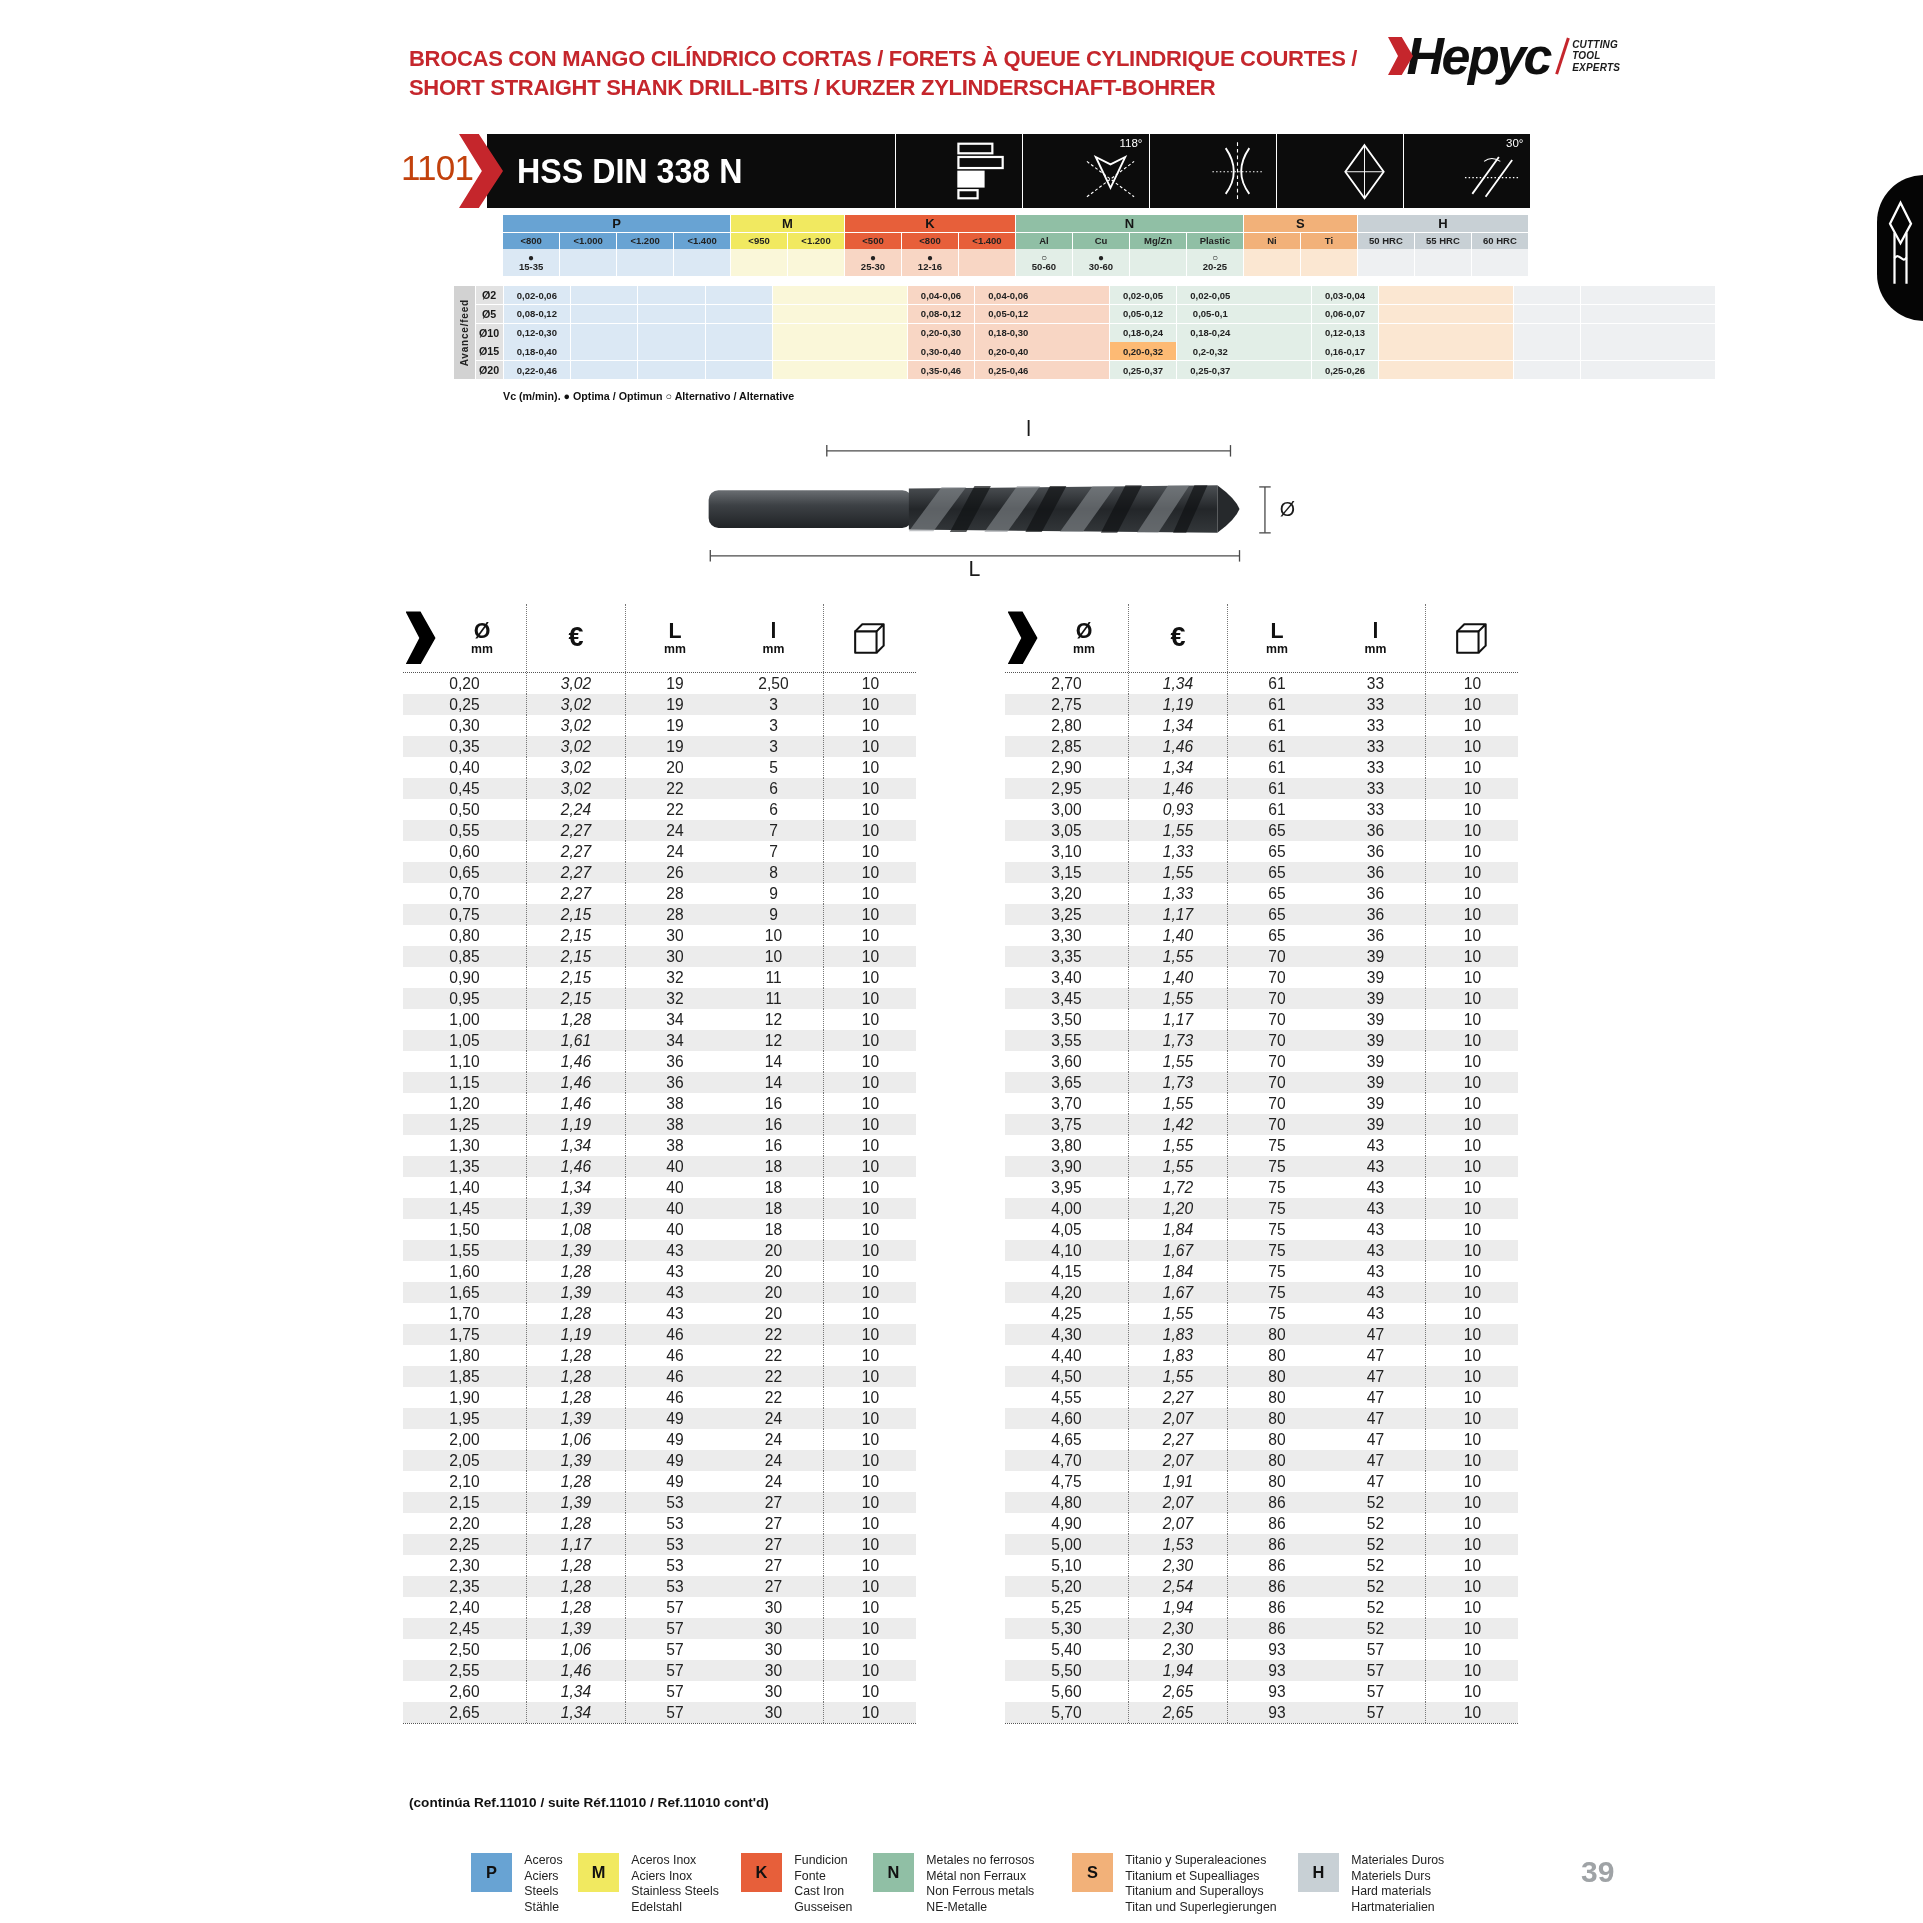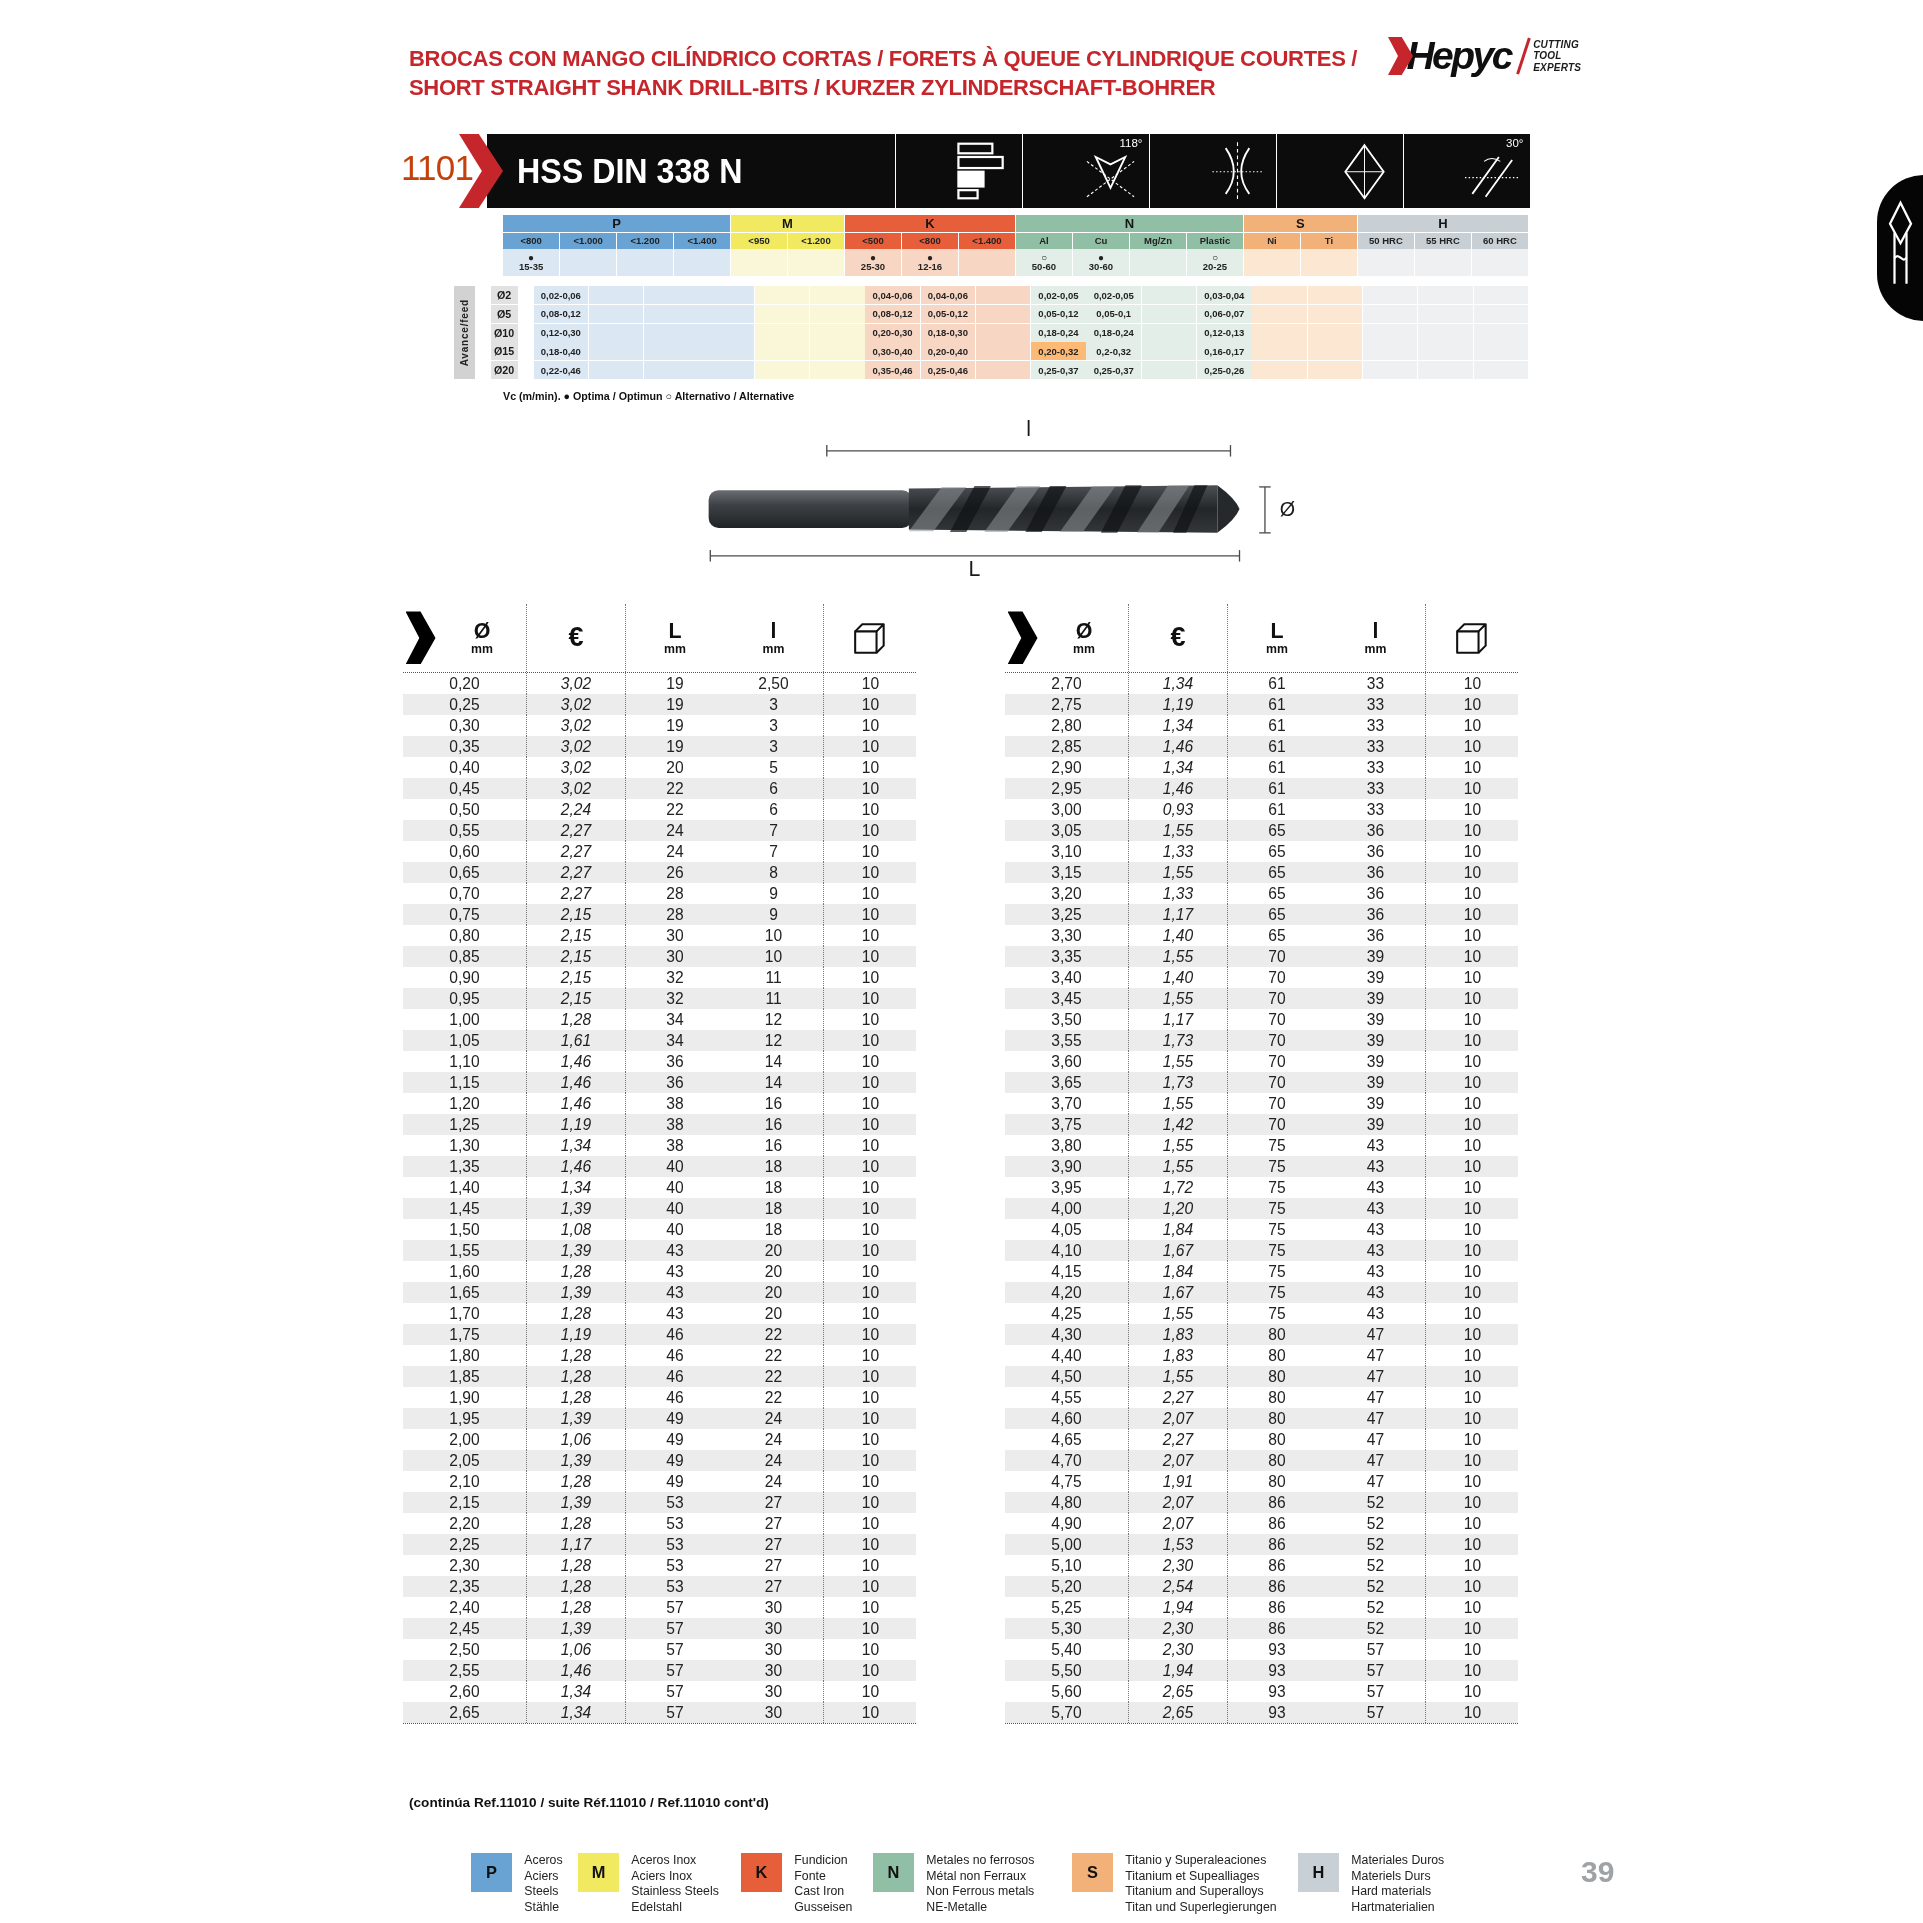--- a/index.html
+++ b/index.html
@@ -5,21 +5,21 @@
   html,body{margin:0;padding:0;background:#888;}
   .page{position:relative;width:1924px;height:1924px;background:#ffffff;
         font-family:"Liberation Sans",sans-serif;color:#1a1a1a;overflow:hidden;margin:0 auto;}
 
   
   .title{position:absolute;left:409px;top:44px;color:#c5262c;font-weight:bold;
          font-size:22px;line-height:29px;letter-spacing:-0.3px;}
   .logo{position:absolute;left:1388px;top:33px;height:46px;display:flex;align-items:center;}
   .logo-chev{width:25px;height:38px;background:#c5262c;
              clip-path:polygon(0 0,55% 0,100% 50%,55% 100%,0 100%,40% 50%);margin-right:-6.6px;}
-  .logo-brand{font-size:39px;font-weight:bold;font-style:italic;letter-spacing:-2.5px;color:#0f0f0f;}
+  .logo-brand{font-size:52px;font-weight:bold;font-style:italic;letter-spacing:-2.5px;color:#0f0f0f;}
   .logo-slash{width:2.5px;height:38px;background:#c5262c;transform:rotate(18deg);margin:0 9px 0 10.7px;}
   .logo-tag{font-size:10px;font-style:italic;font-weight:bold;line-height:11.5px;color:#1a1a1a;letter-spacing:0.2px;}
 
   
   .ref-num{position:absolute;left:401px;top:148px;color:#c2410c;font-size:35px;font-weight:normal;letter-spacing:-0.8px;}
   .ref-chev{position:absolute;left:459px;top:134px;width:44px;height:74px;background:#c5262c;
             clip-path:polygon(0 0,45% 0,100% 50%,45% 100%,0 100%,52% 50%);z-index:3;}
   .bar{position:absolute;left:487px;top:134px;width:1043px;height:74px;background:#0c0c0c;z-index:2;}
   .bar-title{position:absolute;left:30px;top:50%;transform:translateY(-50%) scaleX(.92);transform-origin:left center;
              color:#fff;font-weight:bold;font-size:35px;white-space:nowrap;}
@@ -32,21 +32,21 @@
             border-radius:73px 0 0 73px;display:flex;align-items:center;justify-content:center;}
 
   
   #mat-grid{position:absolute;left:503px;top:215px;width:1025px;display:grid;
             grid-template-columns:repeat(18,1fr);gap:0.8px;background:#fff;}
   .mg{height:17.3px;display:flex;align-items:center;justify-content:center;font-weight:bold;font-size:13px;color:#161616;}
   .ms{height:15.6px;display:flex;align-items:center;justify-content:center;font-weight:bold;font-size:9.5px;color:#222;}
   .mv{height:27px;display:flex;flex-direction:column;align-items:center;justify-content:center;
       font-weight:bold;font-size:9.5px;line-height:10px;color:#222;}
   .mv .dot{font-size:10px;line-height:9px;}
-  .feed-wrap{position:absolute;left:454px;top:286px;width:1074px;display:flex;gap:16px;border-radius:11px;}
+  .feed-wrap{position:absolute;left:454px;top:286px;width:1261px;display:flex;gap:1px;border-radius:11px;}
   .feed-side{width:20.6px;background:#d2d2d2;display:flex;align-items:center;justify-content:center;}
   .feed-side span{writing-mode:vertical-rl;transform:rotate(180deg);font-size:10px;font-weight:bold;letter-spacing:0.8px;color:#222;}
   #feed-labels{display:flex;flex-direction:column;gap:0.8px;width:27px;}
   .flab{height:18px;background:#e2e2e2;display:flex;align-items:center;justify-content:center;font-weight:bold;font-size:10.7px;}
   #feed-grid{display:grid;grid-template-columns:repeat(18,1fr);gap:0.8px;flex:1;background:#fff;}
   .fc{height:18px;display:flex;align-items:center;justify-content:center;font-weight:bold;font-size:9.5px;color:#222;}
   .vc-note{position:absolute;left:503px;top:390px;font-size:10.7px;font-weight:bold;color:#111;}
 
   
   .diagram{position:absolute;left:695px;top:418px;}

